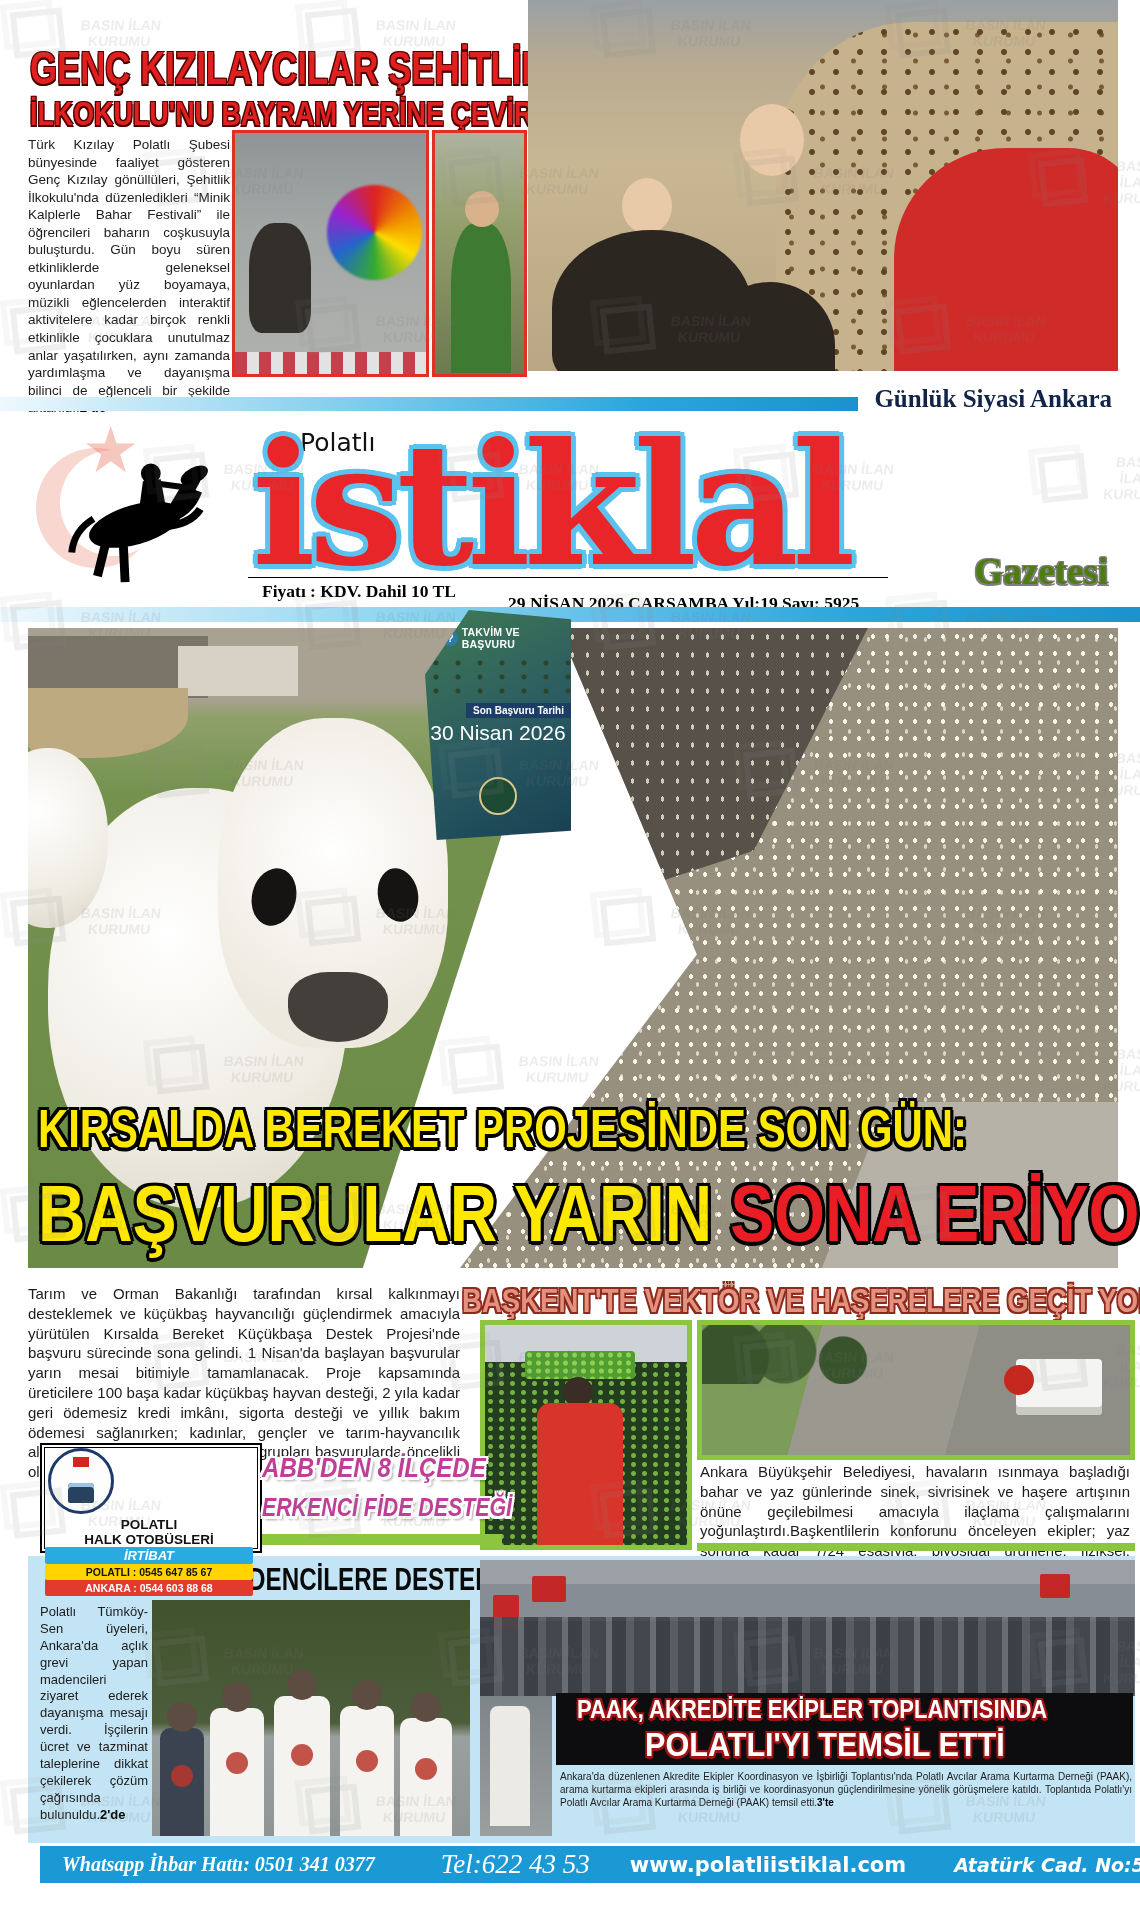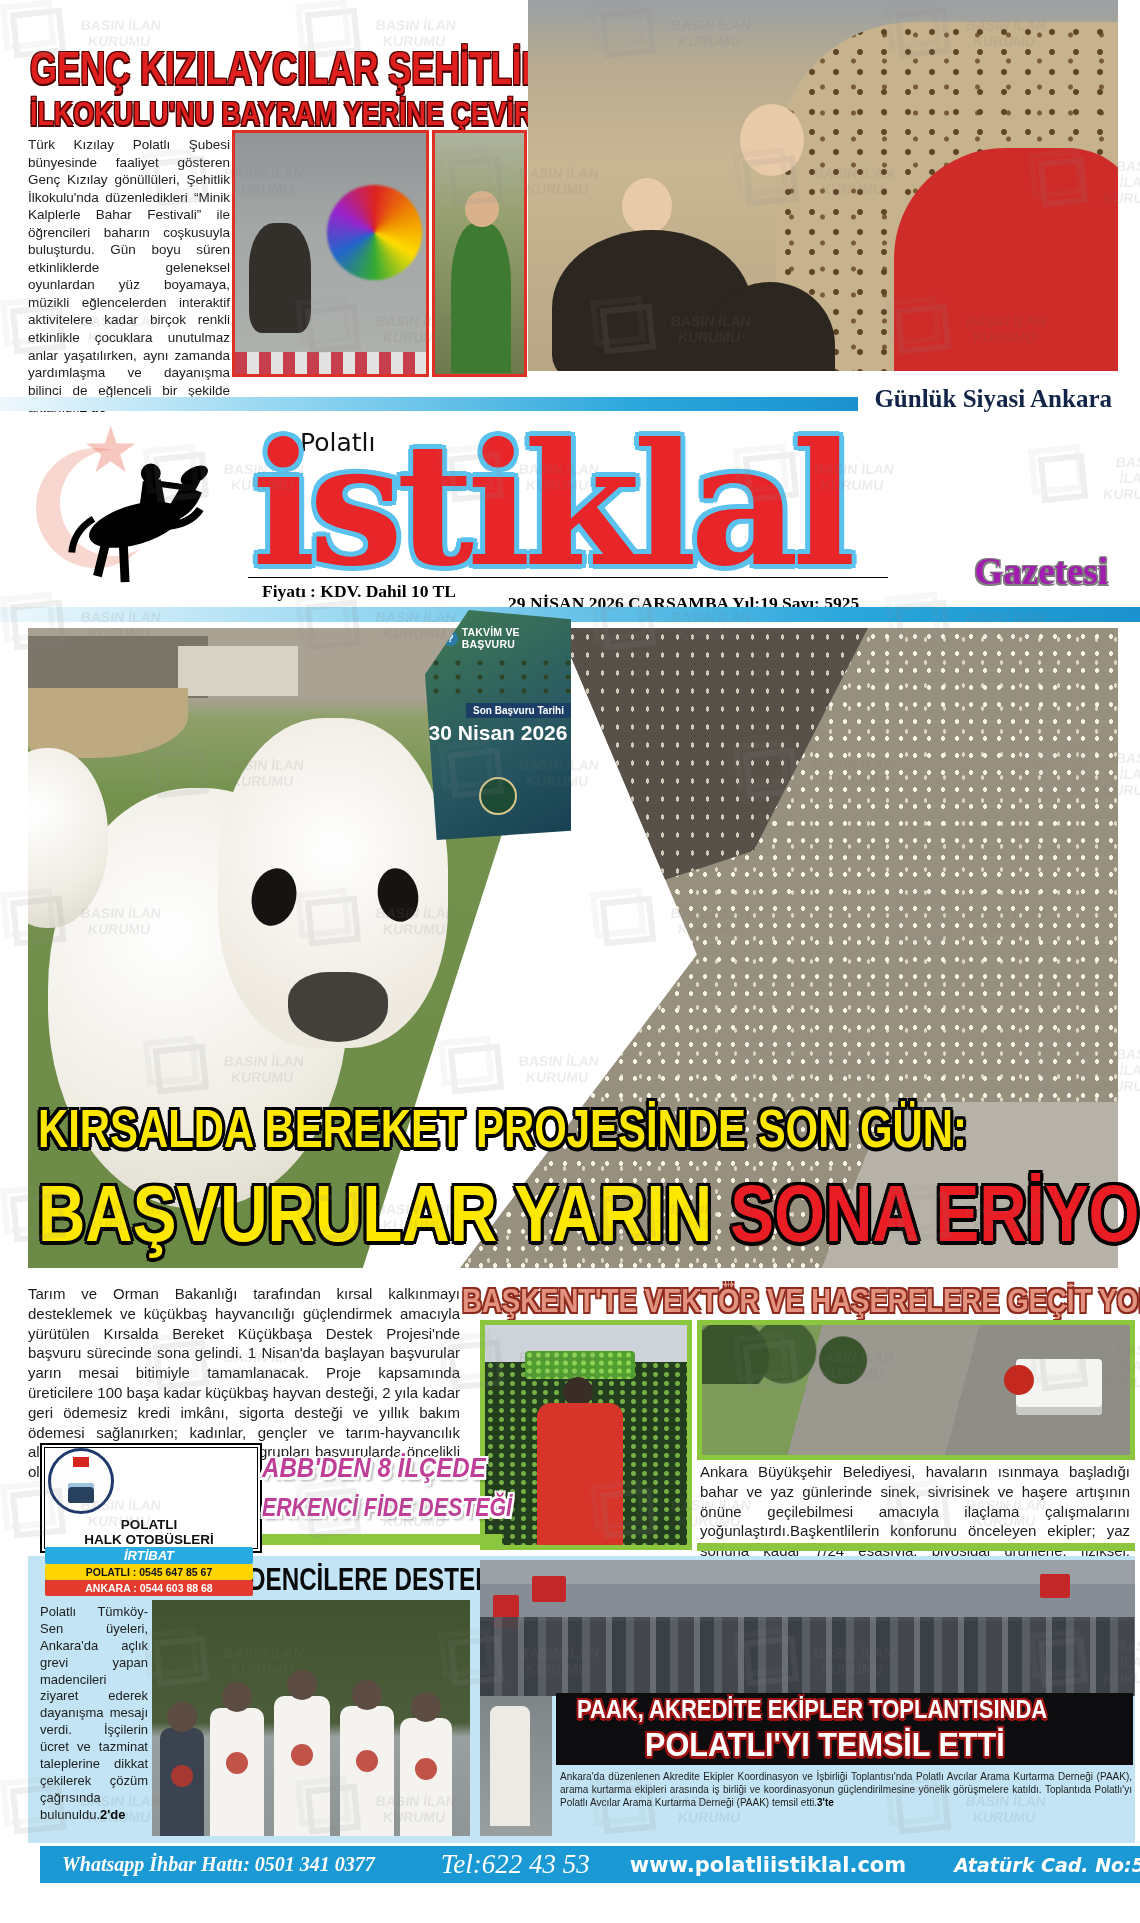--- a/index.html
+++ b/index.html
@@ -34,21 +34,21 @@
   .body-text{font-size:13.5px;line-height:1.3;text-align:justify;color:#1c1c1c;}
   .body-text-lg{font-size:15px;line-height:1.32;text-align:justify;color:#1c1c1c;}
   .cont{font-weight:bold;color:#000;}
 
   
   .tagline{font-family:"Liberation Serif",serif;font-weight:bold;color:#122447;font-size:25px;white-space:nowrap;}
   .city{font-size:25px;color:#111;font-family:"DejaVu Sans",sans-serif;}
   .masthead-title{font-family:"DejaVu Serif",serif;font-weight:bold;color:#e8262a;
     font-size:168px;line-height:.88;letter-spacing:-7px;white-space:nowrap;
     text-shadow:-4px -4px 0 #5bc2ee,4px -4px 0 #5bc2ee,-4px 4px 0 #5bc2ee,4px 4px 0 #5bc2ee,0 -5px 0 #5bc2ee,0 5px 0 #5bc2ee,-5px 0 0 #5bc2ee,5px 0 0 #5bc2ee;}
-  .gazetesi{font-family:"Liberation Serif",serif;font-weight:bold;font-size:37px;color:#a21caf;white-space:nowrap;
+  .gazetesi{font-family:"Liberation Serif",serif;font-weight:bold;font-size:37px;color:#4d7c0f;white-space:nowrap;
     text-shadow:-1.5px -1.5px 0 #7e7e7e,1.5px -1.5px 0 #7e7e7e,-1.5px 1.5px 0 #7e7e7e,1.5px 1.5px 0 #7e7e7e;}
   .priceline{font-family:"Liberation Serif",serif;font-weight:bold;font-size:17.5px;color:#000;white-space:nowrap;}
   .bar-blue{background:linear-gradient(90deg,#eef8fd 0%,#8fd4f0 35%,#2aa6dc 75%,#1b92cd 100%);}
 
   
   .photo{overflow:hidden;}
   .pframe-red{border:3px solid #e03024;}
   .pframe-green{border:5px solid #8cc63e;}
 
   .ph-facepaint{background:linear-gradient(180deg,#9aa0a4 0%,#b9ab90 18%,#c9b793 45%,#b8a684 100%);}
@@ -82,21 +82,21 @@
     background-size:15px 18px;clip-path:polygon(0 0,100% 0,72% 60%,0 86%);}
   .flock-road{position:absolute;right:0;bottom:0;width:45%;height:26%;background:#b7b2a8;clip-path:polygon(22% 0,100% 0,100% 100%,0 100%);}
 
   .card{background:linear-gradient(150deg,#3f7a54 0%,#2a5a62 55%,#174052 100%);
     clip-path:polygon(30% 0,100% 4%,100% 96%,8% 100%,0 28%);z-index:8;color:#fff;}
   .card-q{display:inline-flex;width:15px;height:15px;border-radius:50%;background:#2d7ba8;color:#fff;
     font-size:11px;font-weight:bold;align-items:center;justify-content:center;margin-right:2px;}
   .card-field{background:linear-gradient(180deg,#5d8a4b,#41703a);
     background-image:radial-gradient(circle,#2d4527 2px,transparent 3px);background-size:22px 14px;}
   .card-strip{background:#1c3e66;color:#fff;font-size:10px;font-weight:bold;padding:2px 7px;display:inline-block;}
-  .card-date{font-size:21px;font-weight:bold;color:#fff;white-space:nowrap;}
+  .card-date{font-size:21px;font-weight:normal;color:#fff;white-space:nowrap;}
   .card-logo{width:34px;height:34px;border-radius:50%;border:2px solid #d9c78d;background:#1d4a35;margin:0 auto;}
 
   .ph-seedling{background-color:#233d1f;
     background-image:radial-gradient(circle,#76b043 2px,transparent 3px);background-size:11px 9px;}
   .seed-sky{position:absolute;left:0;top:0;width:100%;height:17%;background:#cdd3d8;}
   .seed-man{position:absolute;background:#d8352a;border-radius:14px 14px 0 0;}
   .seed-head{position:absolute;background:#3a2d26;border-radius:50%;}
   .seed-tray{position:absolute;background-color:#4f9e2f;background-image:radial-gradient(circle,#8ed153 2px,transparent 3px);background-size:9px 8px;border-radius:4px;}
 
   .ph-road{background:linear-gradient(105deg,#7d9b59 0 26%,#9a988f 26% 60%,#8f8e86 60% 100%);}

